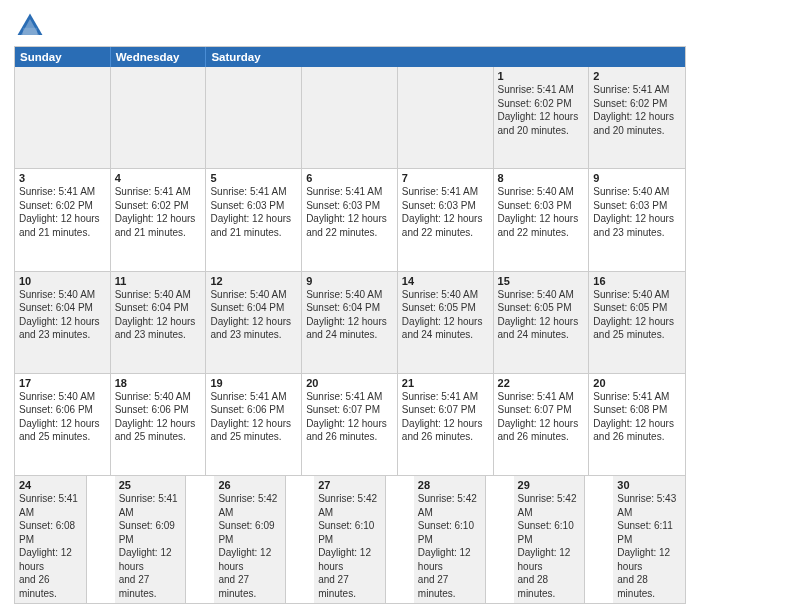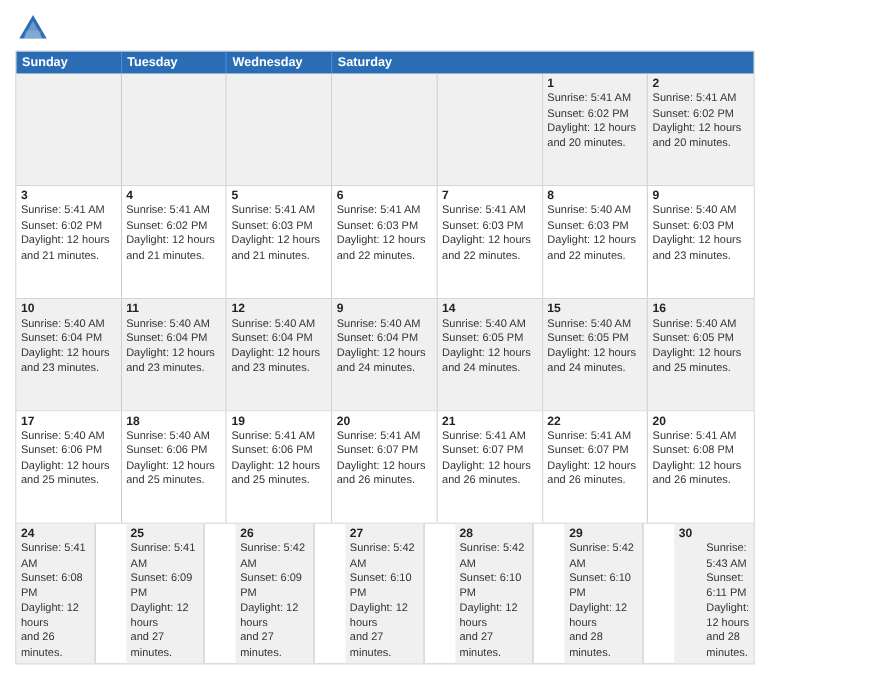--- a/index.html
+++ b/index.html
@@ -136,21 +136,20 @@
     </div>
     <div class="title-block">
       <div class="month-year"></div>
       <div class="location"></div>
     </div>
   </div>
 
   <div class="calendar">
     <div class="cal-header">
     <div class="cal-header-cell">Sunday</div>
-        <div class="cal-header-cell">Tuesday</div>
         <div class="cal-header-cell">Wednesday</div>
         <div class="cal-header-cell">Saturday</div>
       </div>
     <div class="cal-body">
     <div class="cal-row">
           <div class="cal-cell empty shaded"></div>
           <div class="cal-cell empty shaded"></div>
           <div class="cal-cell empty shaded"></div>
           <div class="cal-cell empty shaded"></div>
           <div class="cal-cell empty shaded"></div>
@@ -360,21 +359,21 @@
           </div>
           <div class="cal-cell shaded">
             <span class="day-num">29</span>
             <div class="day-info" style="white-space: pre-line;">Sunrise: 5:42 AM
 Sunset: 6:10 PM
 Daylight: 12 hours
 and 28 minutes.</div>
           </div>
           <div class="cal-cell shaded">
             <span class="day-num">30</span>
-            <div class="day-info" style="white-space: pre-line; margin-left: 25px;">Sunrise: 5:43 AM
+            <div class="day-info" style="white-space: pre-line;">Sunrise: 5:43 AM
 Sunset: 6:11 PM
 Daylight: 12 hours
 and 28 minutes.</div>
           </div>
         </div>
       </div>
   </div>
 </div>
 
 </body></html>

